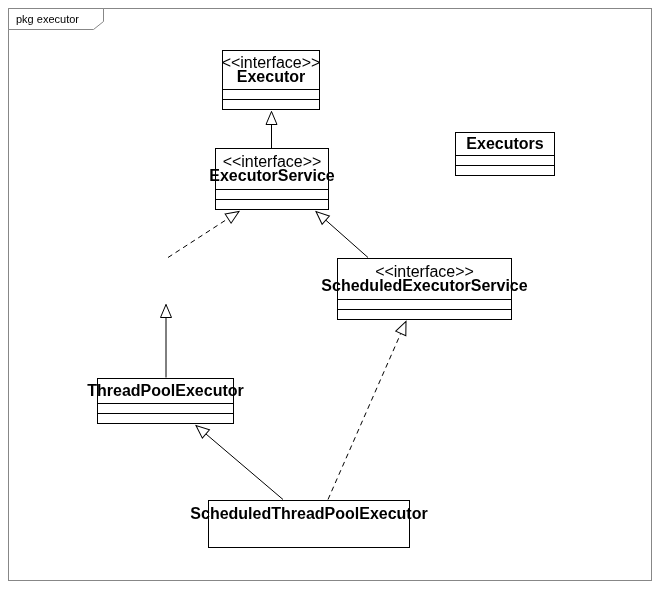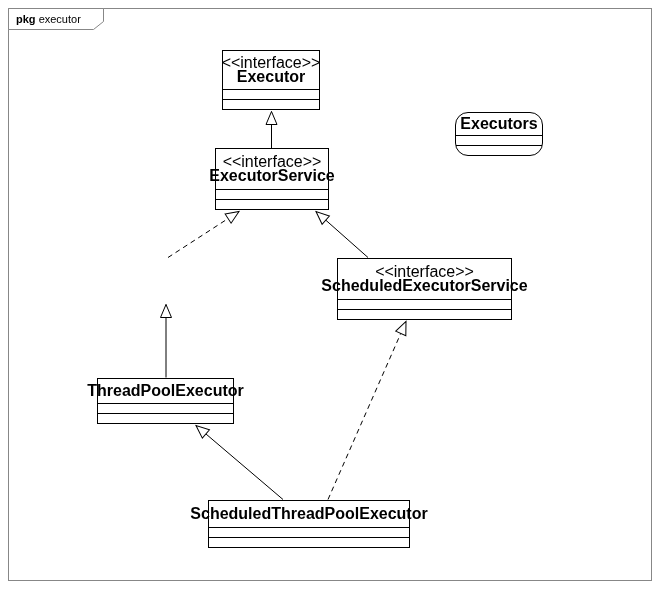--- a/index.html
+++ b/index.html
@@ -21,21 +21,21 @@
   svg.edges {
     position: absolute; left: 0; top: 0;
     width: 660px; height: 589px;
     z-index: 1; pointer-events: none;
   }
 
   .pkg-tab-label {
     position: absolute; left: 16px; top: 13px;
     font-size: 11px; color: #000; z-index: 3; white-space: nowrap;
   }
-  .pkg-tab-label .kw { font-weight: bold; }
+  .pkg-tab-label .kw { font-weight: normal; }
 
   .node {
     position: absolute; z-index: 2;
     border: 1px solid #000; background: #fff;
     display: flex; flex-direction: column;
     font-size: 16px; text-align: center; color: #000;
   }
   .name-comp {
     flex: 1; display: flex; flex-direction: column;
     align-items: center; justify-content: center;
@@ -90,21 +90,21 @@
 
   <div class="node" style="left:215px; top:148px; width:114px; height:62px;">
     <div class="name-comp">
       <div class="stereotype">&lt;&lt;interface&gt;&gt;</div>
       <div class="cls-name">ExecutorService</div>
     </div>
     <div class="comp"></div>
     <div class="comp"></div>
   </div>
 
-  <div class="node" style="left:455px; top:112px; width:88px; height:44px;border-radius:13px;">
+  <div class="node" style="left:455px; top:132px; width:100px; height:44px;">
     <div class="name-comp">
       <div class="cls-name">Executors</div>
     </div>
     <div class="comp"></div>
     <div class="comp"></div>
   </div>
 
 
   <div class="node" style="left:337px; top:258px; width:175px; height:62px;">
     <div class="name-comp">
@@ -116,21 +116,21 @@
   </div>
 
   <div class="node" style="left:97px; top:378px; width:137px; height:46px;text-align:center;">
     <div class="name-comp">
       <div class="cls-name">ThreadPoolExecutor</div>
     </div>
     <div class="comp"></div>
     <div class="comp"></div>
   </div>
 
-  <div class="node" style="left:208px; top:500px; width:202px; height:48px;">
+  <div class="node" style="left:208px; top:500px; width:202px; height:48px;align-items:center;">
     <div class="name-comp">
       <div class="cls-name">ScheduledThreadPoolExecutor</div>
     </div>
     <div class="comp"></div>
     <div class="comp"></div>
   </div>
 
 </div>
 
 </body></html>

